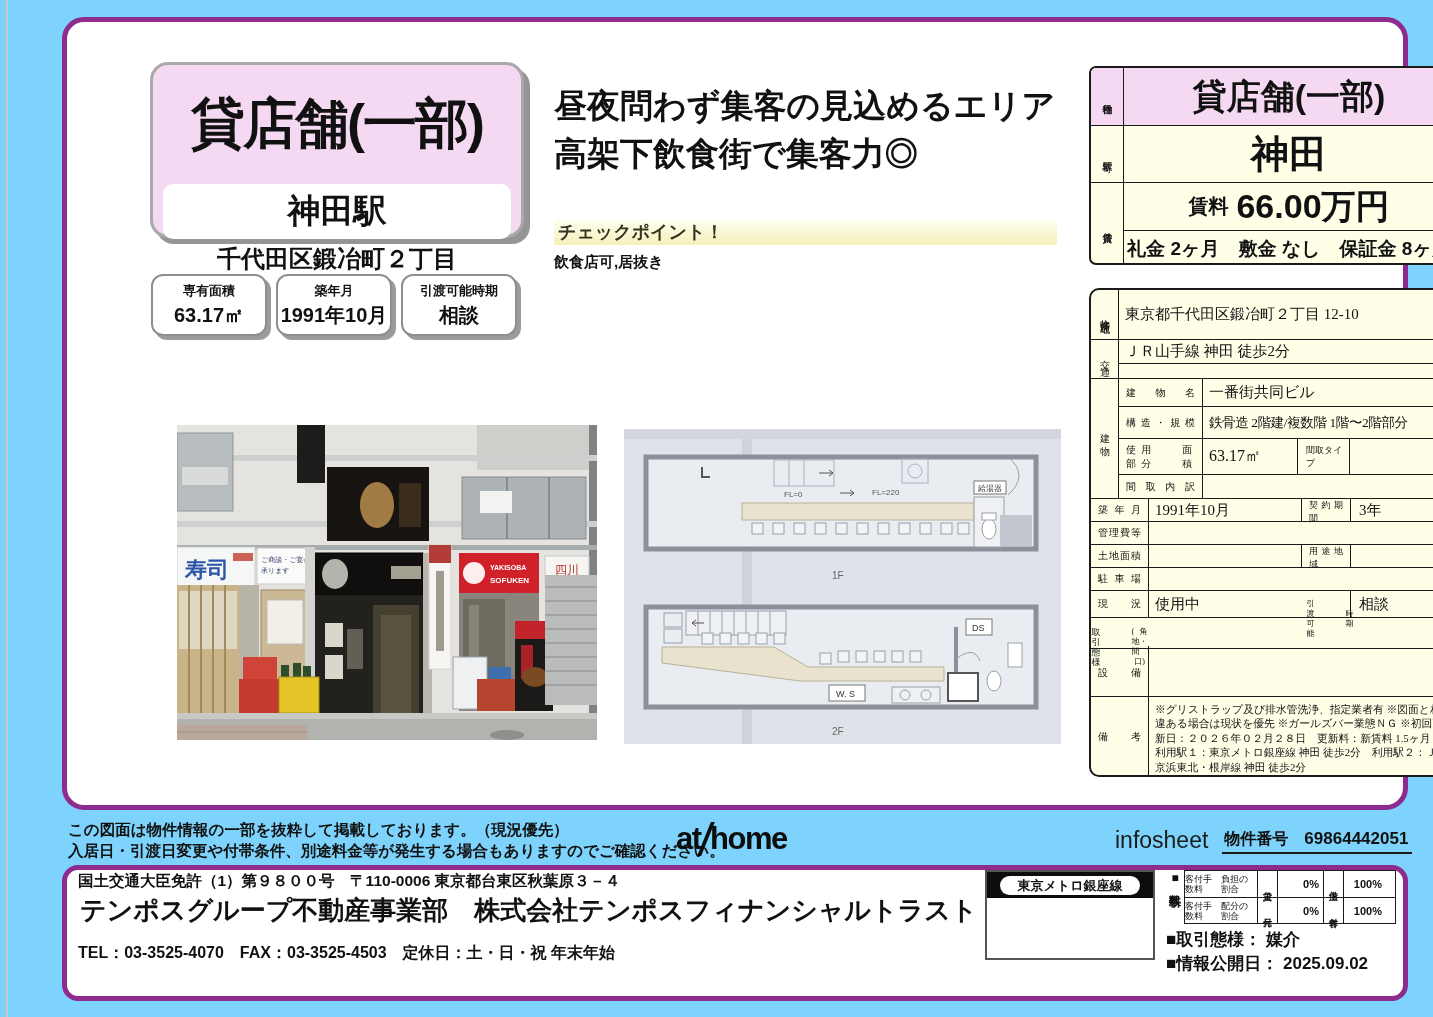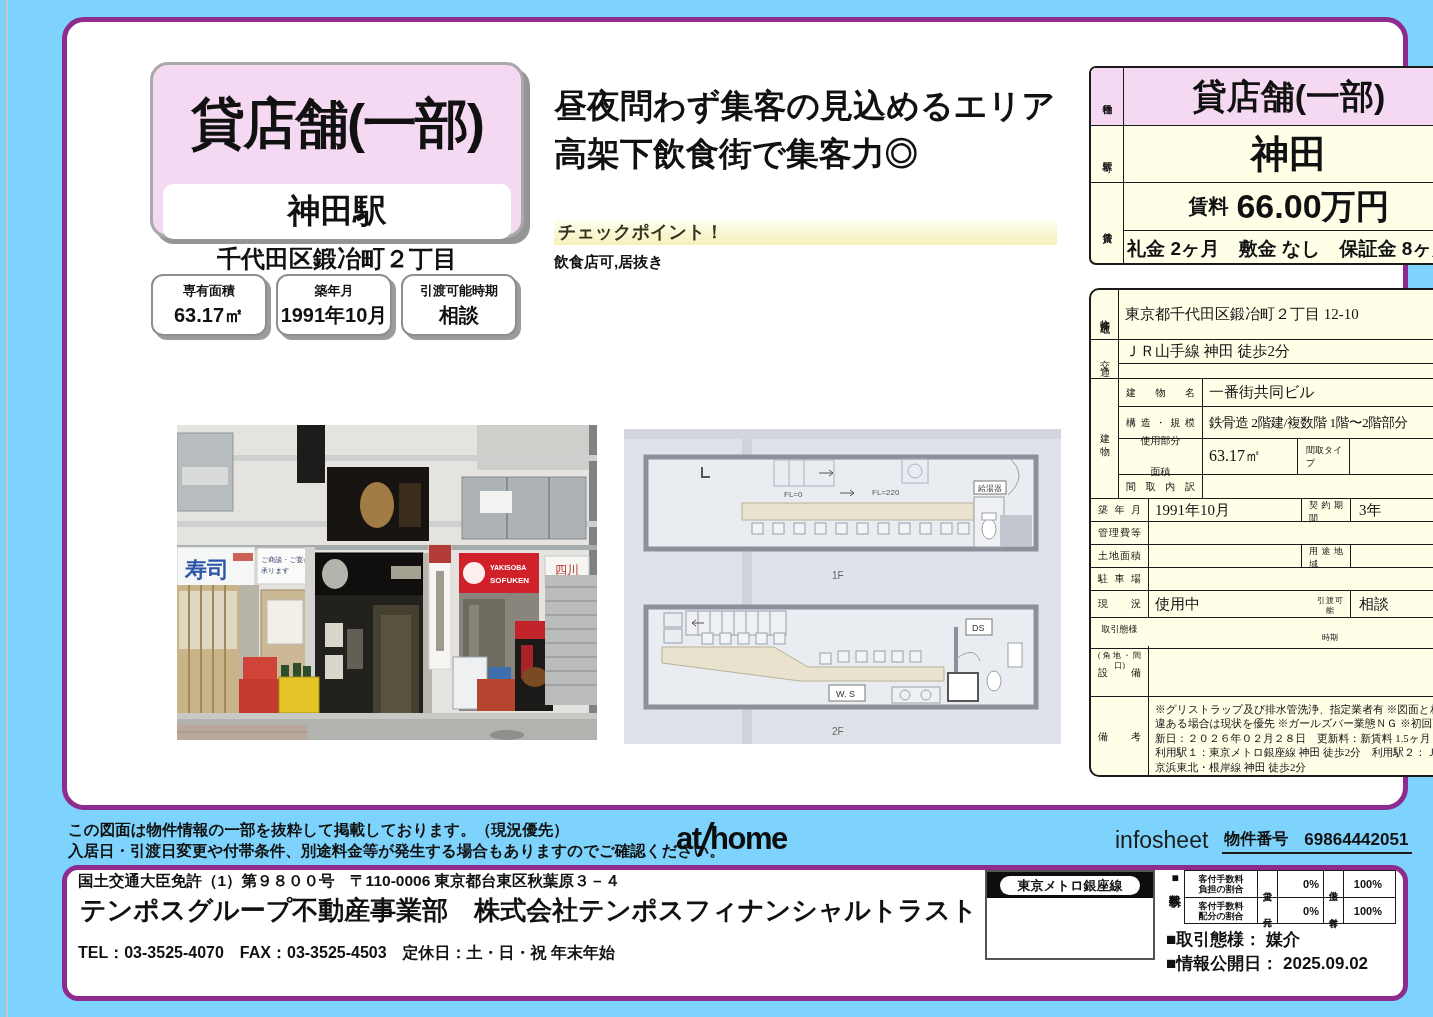--- a/index.html
+++ b/index.html
@@ -74,38 +74,38 @@
   .w28 { width:28px; border-right:1px solid #1a1a1a; }
   .w58 { width:58px; border-right:1px solid #1a1a1a; align-content:center; }
   .w84 { width:84px; border-right:1px solid #1a1a1a; align-content:center; }
   .dval { font-family:"Liberation Serif", serif; font-size:15px; display:flex; align-items:center;
     padding:0 6px; white-space:nowrap; overflow:hidden; }
   .grow { flex:1; min-width:0; }
   .col { display:flex; flex-direction:column; }
   .subrow { display:flex; border-bottom:1px solid #1a1a1a; flex-shrink:0; }
   .subrow.last { border-bottom:none; }
   .bl { border-left:1px solid #1a1a1a;padding-left:8px; }
-  .two-line { display:flex; flex-direction:column; justify-content:center; gap:17px;font-family:Liberation Serif, serif; }
+  .two-line { display:flex; flex-direction:row; justify-content:center; gap:17px;font-family:Liberation Serif, serif; }
   .two-line span { display:block; text-align:justify; text-align-last:justify; padding:0 7px; }
   .squeeze { font-size:13.5px; letter-spacing:-0.4px; }
   .remarks { font-family:"Liberation Serif", serif; font-size:10.8px; line-height:14.4px;
     padding:5px 6px; white-space:normal; display:block; align-content:flex-start; }
   .tiny2 { font-size:9px; line-height:10px;margin-top:28px; }
   .sub8 { font-size:8px; text-align:center; text-align-last:center; padding:0 1px; }
 
   
   .disc1 { position:absolute; left:68px; top:820px; font-size:15.5px; font-weight:bold; }
   .disc2 { position:absolute; left:68px; top:841px; font-size:15.5px; font-weight:bold; }
   .athome { position:absolute; left:676px; top:820px; height:38px; display:flex; align-items:center; }
   .athome .lg { font-size:31px; font-weight:bold; letter-spacing:-1.5px; color:#0d0d0d; }
   .athome .slash { width:3.5px; height:34px; background:#0d0d0d; transform:skewX(-22deg); margin:0 3px; }
   .info-line { position:absolute; left:1115px; top:827px; display:flex; align-items:flex-end; gap:14px; }
   .info-line .isheet { font-size:23px; color:#1a1a1a; }
   .info-line .pno { border-bottom:2px solid #1a1a1a; padding:0 4px 2px 2px; display:flex; gap:16px;
-    align-items:center; }
+    align-items:flex-start; }
   .info-line .pno .plab { font-size:16px; font-weight:bold; }
   .info-line .pno .pval { font-size:17px; font-weight:bold; }
 
   
   .license { position:absolute; left:78px; top:871px; font-size:15.5px; font-weight:bold; }
   .company-name { position:absolute; left:80px; top:893px; font-size:26px; font-weight:bold; white-space:nowrap; }
   .tel-line { position:absolute; left:78px; top:943px; font-size:16px; font-weight:bold; }
 
   .agent-box { position:absolute; left:985px; top:870px; width:170px; height:90px;
     border:2px solid #555; background:#fff; }
@@ -114,21 +114,21 @@
     padding:1px 18px; line-height:17px; }
 
   .fee-area { position:absolute; left:1166px; top:870px; width:236px; }
   .fee-title { position:absolute; left:0; top:1px; writing-mode:vertical-rl; text-orientation:upright;
     font-size:12px; font-weight:bold; height:56px; letter-spacing:0px; }
   .fee-table { position:absolute; left:18px; top:0; width:212px; border:1.5px solid #1a1a1a; }
   .frow { display:flex; height:26px; border-top:1px solid #1a1a1a; }
   .frow:first-child { border-top:none; }
   .fcell { border-left:1px solid #1a1a1a; display:flex; align-items:center; justify-content:center; }
   .fcell:first-child { border-left:none; }
-  .f-big { width:72px; flex-direction:column; font-size:9px; line-height:10px; font-weight:bold; }
+  .f-big { width:72px; font-size:9px; line-height:10px; font-weight:normal; }
   .f-k { width:20px; font-size:9px; font-weight:bold; writing-mode:vertical-rl; text-orientation:upright; line-height:10px; }
   .f-v { width:46px; font-size:11px; font-weight:bold; justify-content:flex-end; padding-right:4px; }
   .f-v2 { width:42px; font-size:11px; font-weight:bold; justify-content:flex-end; padding-right:3px; }
   .deal-line { position:absolute; left:1166px; top:928px; font-size:17px; font-weight:bold; }
   .pub-line { position:absolute; left:1166px; top:952px; font-size:17px; font-weight:bold; }
 </style>
 </head>
 <body>
 
 <div class="page">

